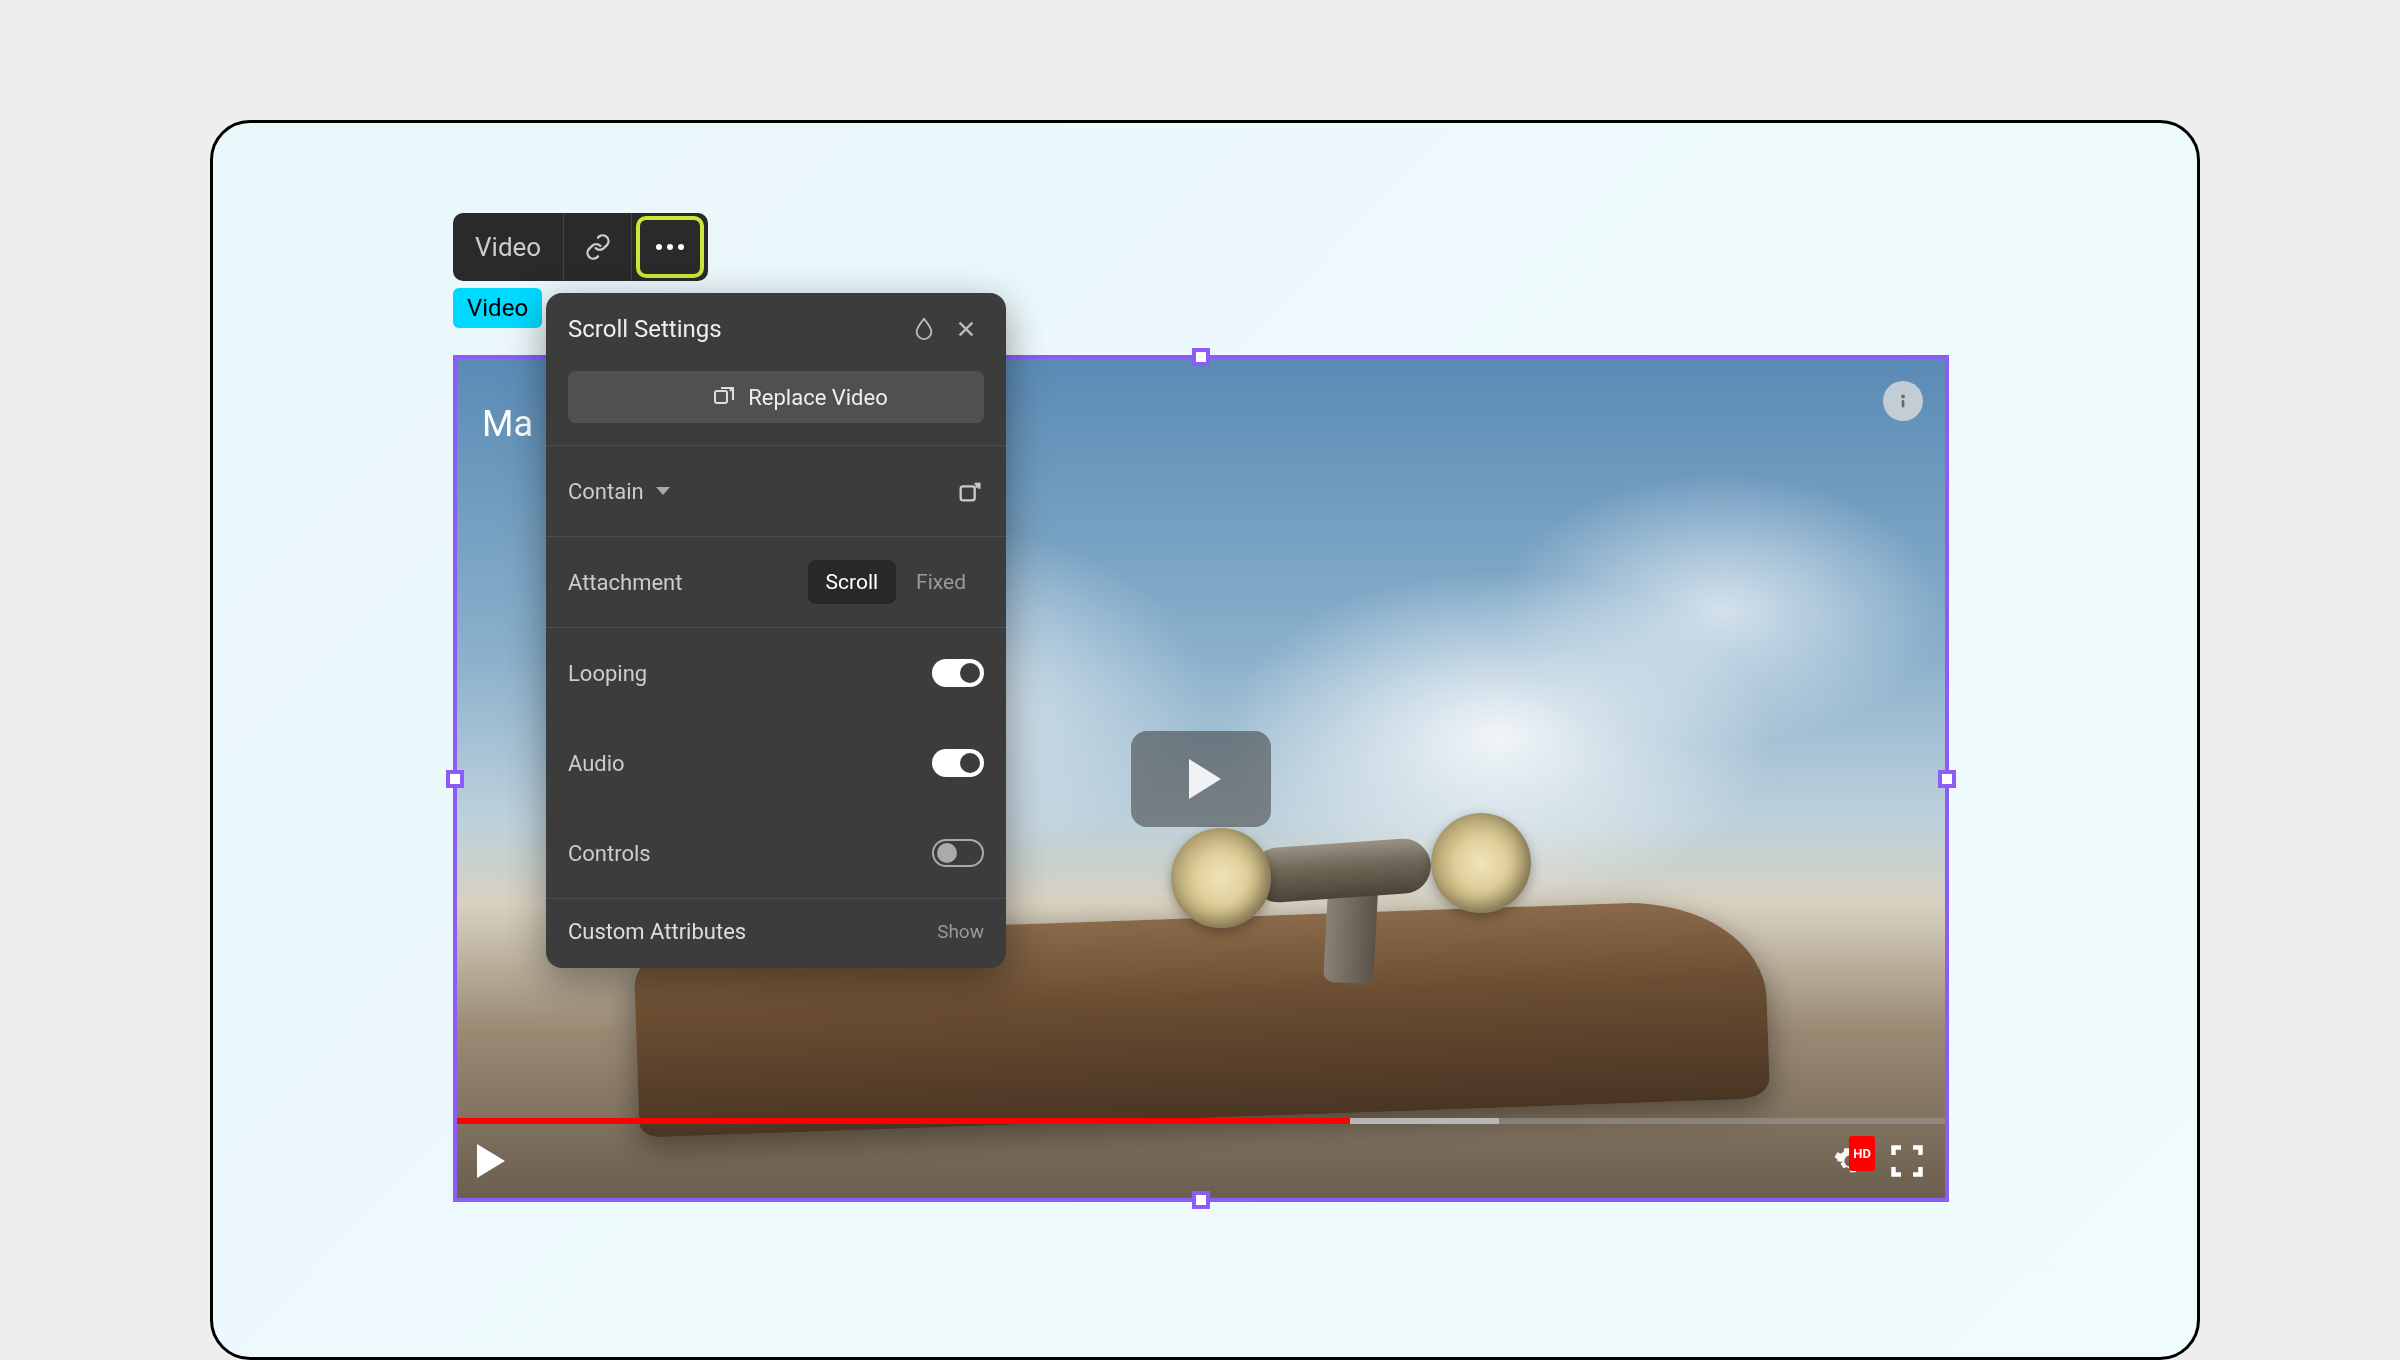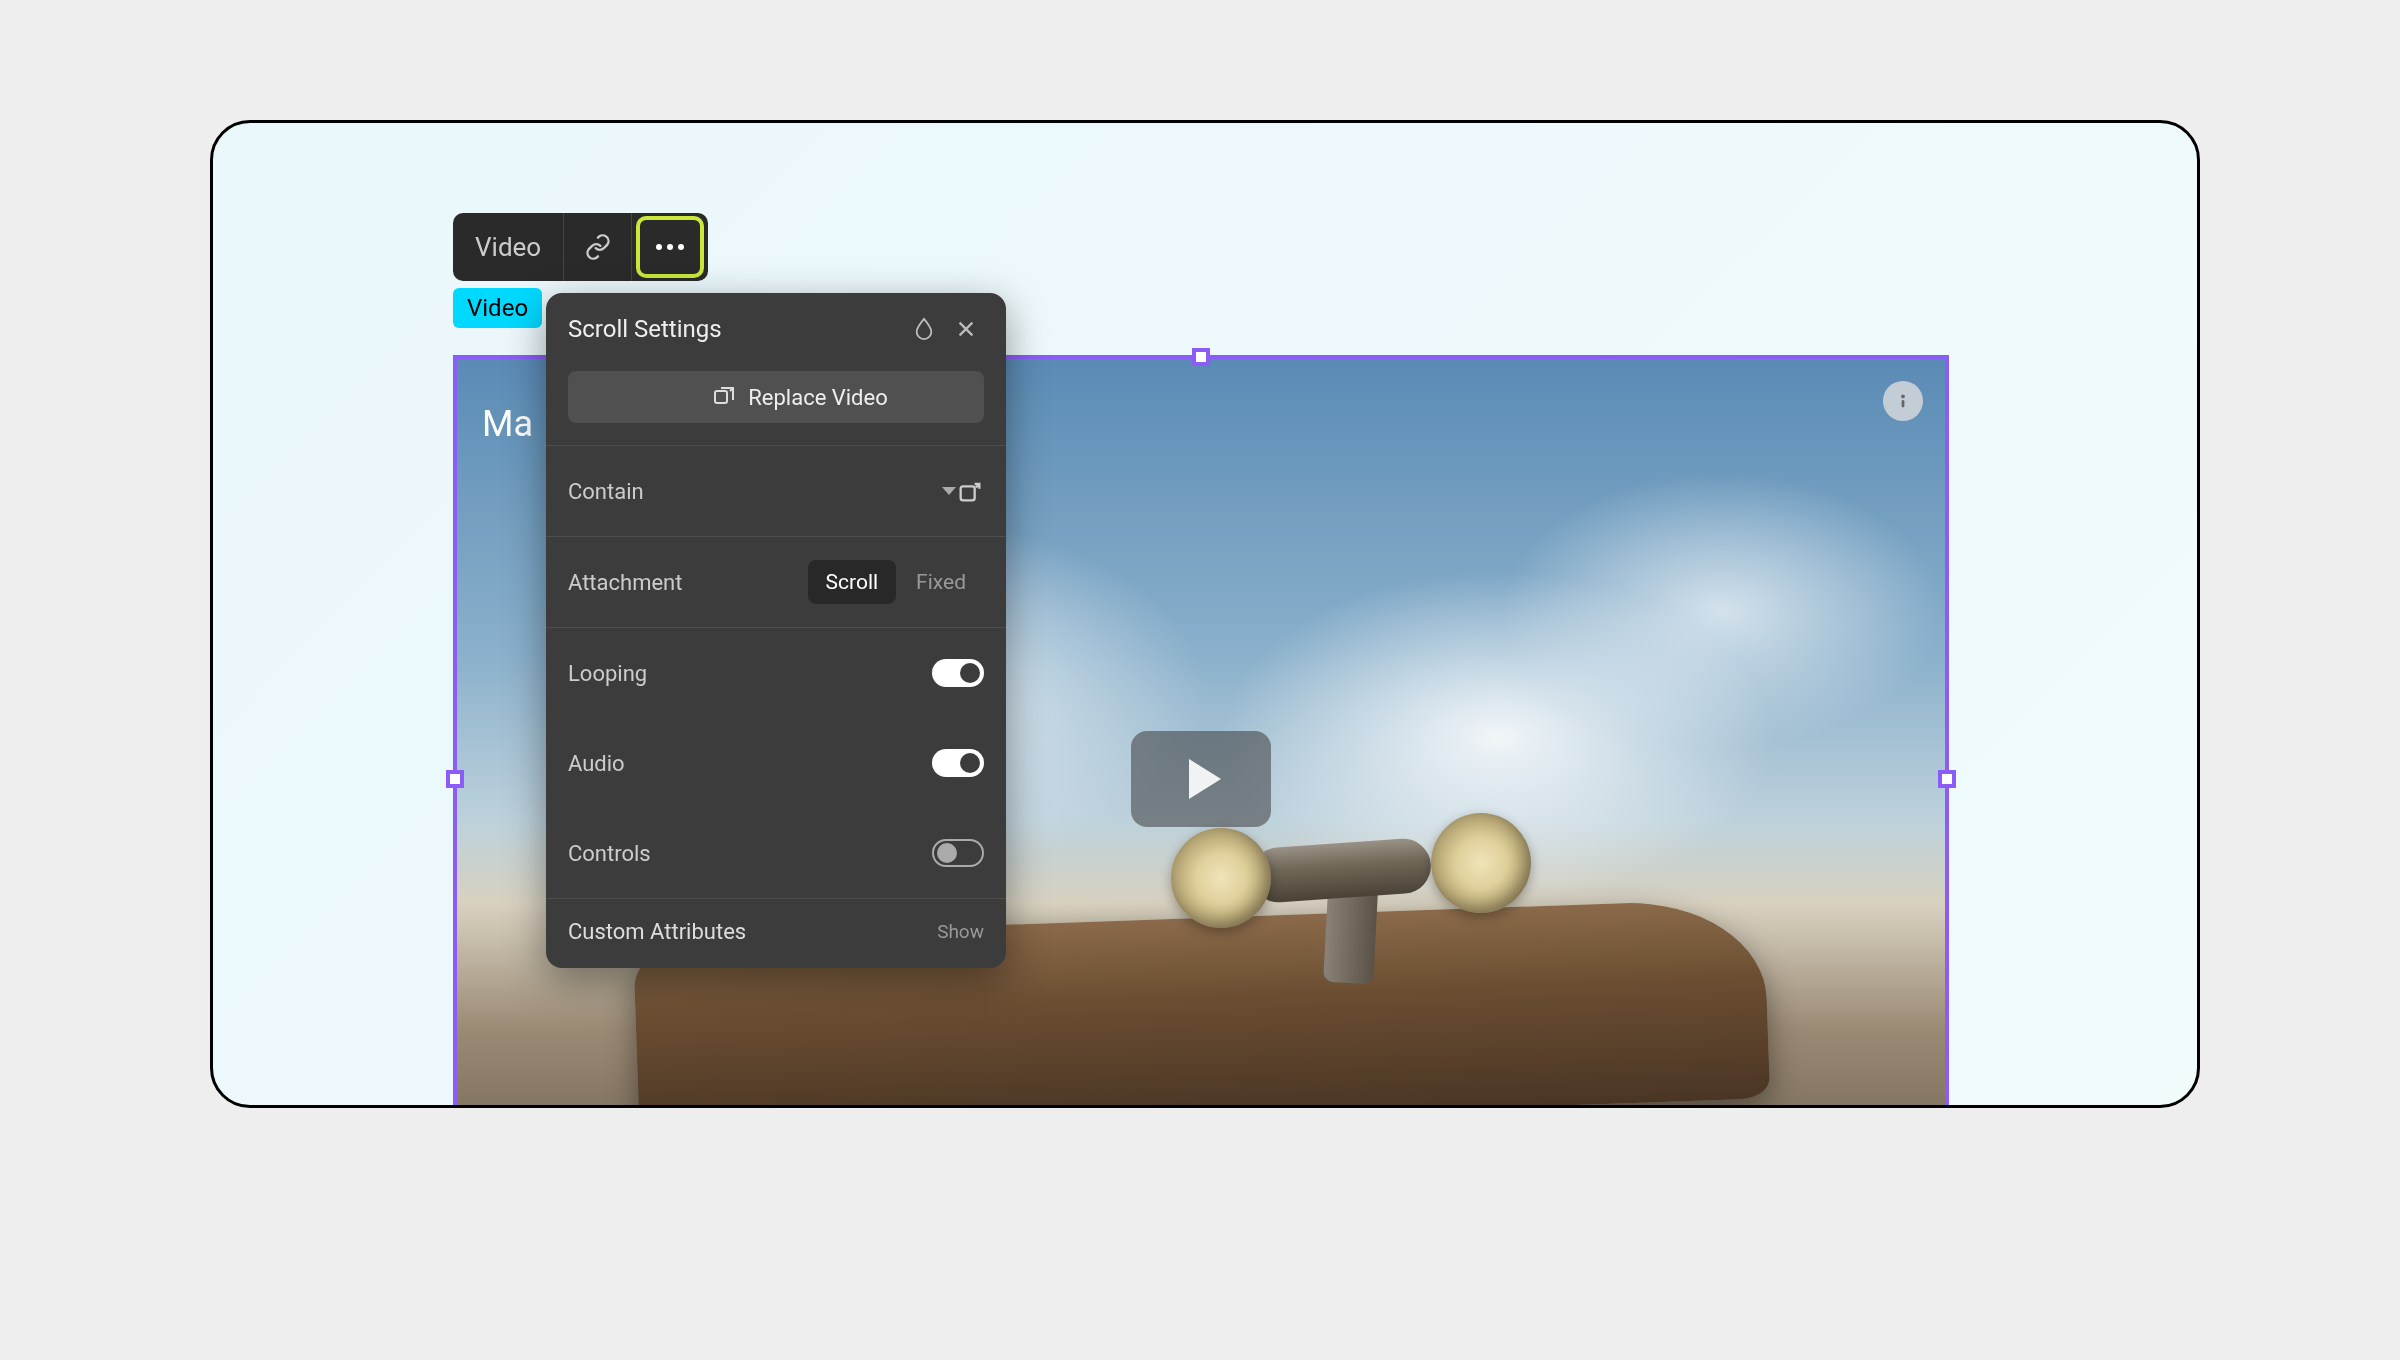--- a/index.html
+++ b/index.html
@@ -9,21 +9,21 @@
   background: #eeeeee;
   font-family: -apple-system, BlinkMacSystemFont, "Segoe UI", Roboto, sans-serif;
   position: relative;
   overflow: hidden;
 }
 .app-frame {
   position: absolute;
   left: 210px;
   top: 120px;
   width: 1990px;
-  height: 988px;
+  height: 1240px;
   background: linear-gradient(135deg, #eaf7fb 0%, #f0fbfc 100%);
   border: 3px solid #000;
   border-radius: 40px;
   overflow: hidden;
 }
 .toolbar {
   position: absolute;
   left: 240px;
   top: 90px;
   display: flex;
@@ -288,21 +288,21 @@
 .panel-divider { height: 1px; background: #4e4e4e; }
 .panel-row {
   display: flex;
   align-items: center;
   padding: 0 22px;
   height: 90px;
   font-size: 22px;
   color: #ccc;
 }
 .panel-row .label { flex: 1; }
-.contain-row .label { display: flex; align-items: center; gap: 12px; justify-content: space-between; }
+.contain-row .label { display: flex; align-items: center; gap: 12px; }
 .chevron-down {
   width: 0; height: 0;
   border-left: 7px solid transparent;
   border-right: 7px solid transparent;
   border-top: 8px solid #aaa;
 }
 .rotate-icon {
   width: 28px; height: 28px;
   cursor: pointer;
 }

